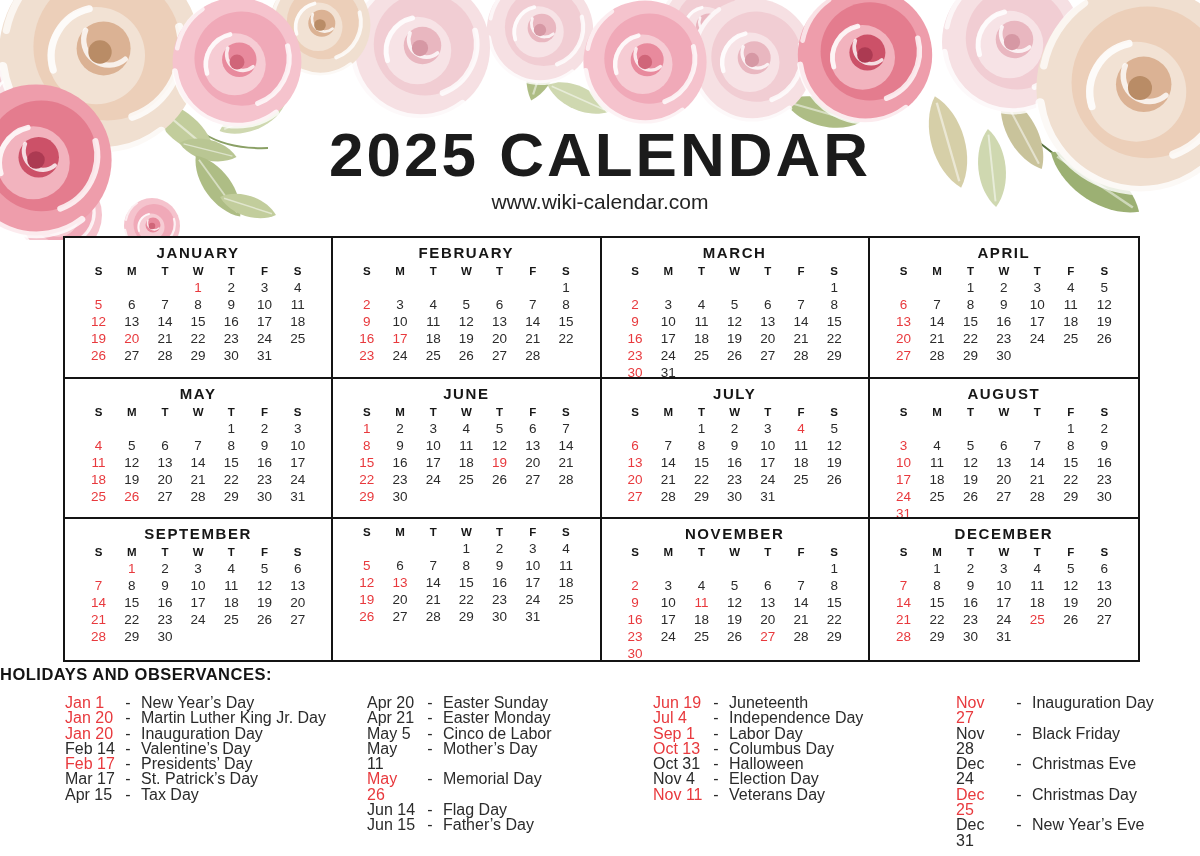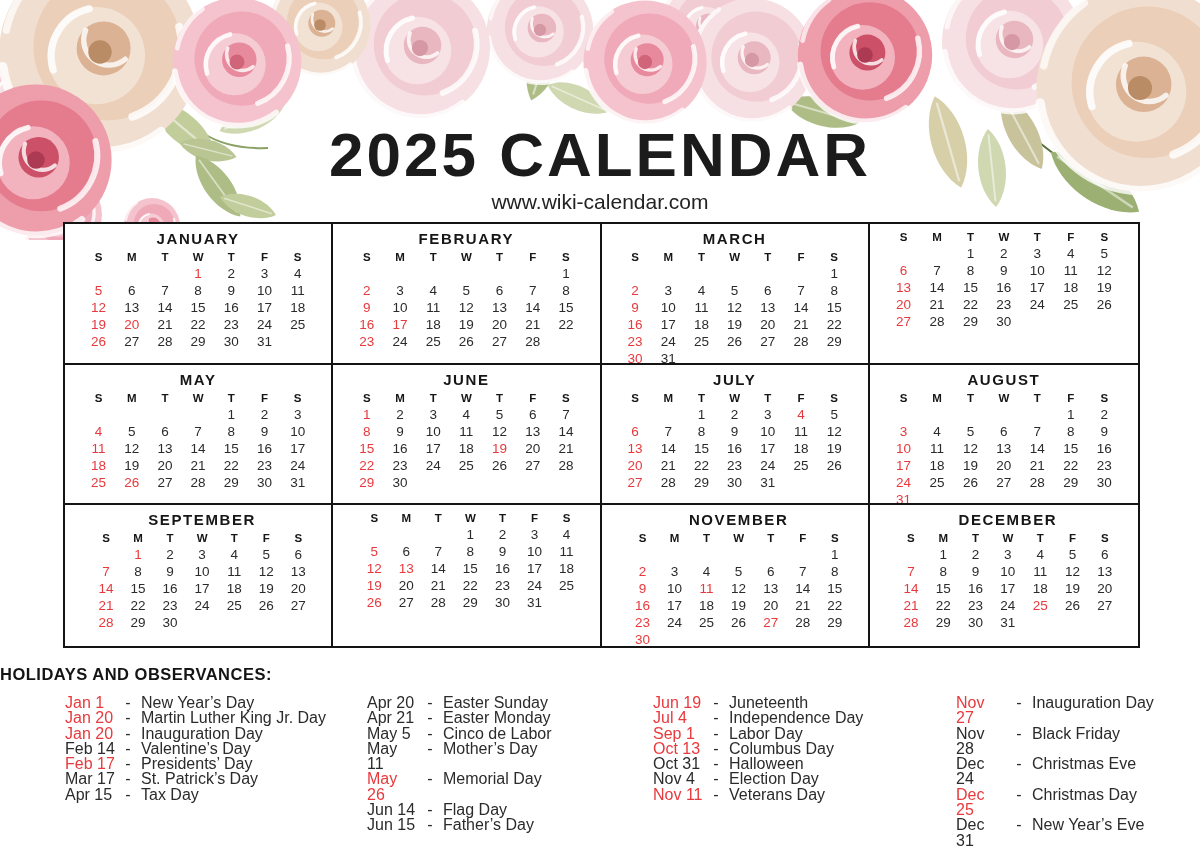--- a/index.html
+++ b/index.html
@@ -6,27 +6,27 @@
   body{width:1200px;height:856px;font-family:"Liberation Sans",sans-serif;color:#1e1e1e;}
   .page{position:relative;width:1200px;height:856px;background:#ffffff;overflow:hidden;}
 
   .floral{position:absolute;top:0;left:0;width:1200px;height:240px;pointer-events:none;}
 
   .title{position:absolute;top:124px;left:0;width:100%;text-align:center;
          font-size:62px;font-weight:bold;letter-spacing:3px;color:#1b1b1b;line-height:1;}
   .site{position:absolute;top:191px;left:0;width:100%;text-align:center;
         font-size:21px;color:#232323;line-height:1;}
 
-  .cal-grid{position:absolute;left:63px;top:222px;width:1077px;height:426px;
+  .cal-grid{position:absolute;left:63px;top:236px;width:1077px;height:426px;
             display:grid;grid-template-columns:repeat(4,1fr);grid-template-rows:repeat(3,1fr);
             border:2px solid #141414;box-sizing:border-box;background:#fff;}
   .month{border-right:2px solid #141414;border-bottom:2px solid #141414;
          box-sizing:border-box;padding-top:5px;overflow:hidden;}
   .month:nth-child(4n){border-right:none;}
-  .month:nth-child(n+9){border-bottom:none;padding-left:8px;}
+  .month:nth-child(n+9){border-bottom:none;}
   .month-title{text-align:center;font-weight:bold;font-size:15px;letter-spacing:1.6px;
                color:#161616;line-height:20px;}
   .days{display:grid;grid-template-columns:repeat(7,1fr);padding:0 17px;text-align:center;}
   .dh{font-weight:bold;font-size:11.5px;line-height:16px;color:#161616;}
   .date{font-size:13.5px;line-height:17px;color:#2b2b2b;}
   .blank{line-height:17px;}
   .red{color:var(--red,#e8393d);}
 
   .holidays-heading{position:absolute;top:665px;left:0;width:100%;text-align:left;
                     font-size:16.5px;font-weight:bold;letter-spacing:.5px;color:#141414;}
@@ -287,20 +287,21 @@
           <span class="date">25</span>
           <span class="date">26</span>
           <span class="date">27</span>
           <span class="date">28</span>
           <span class="date">29</span>
           <span class="date red">30</span>
           <span class="date">31</span>
         </div>
       </div>
       <div class="month">
+        <div class="month-title">APRIL</div>
         <div class="days">
           <span class="dh">S</span>
           <span class="dh">M</span>
           <span class="dh">T</span>
           <span class="dh">W</span>
           <span class="dh">T</span>
           <span class="dh">F</span>
           <span class="dh">S</span>
           <span class="blank"></span>
           <span class="blank"></span>

